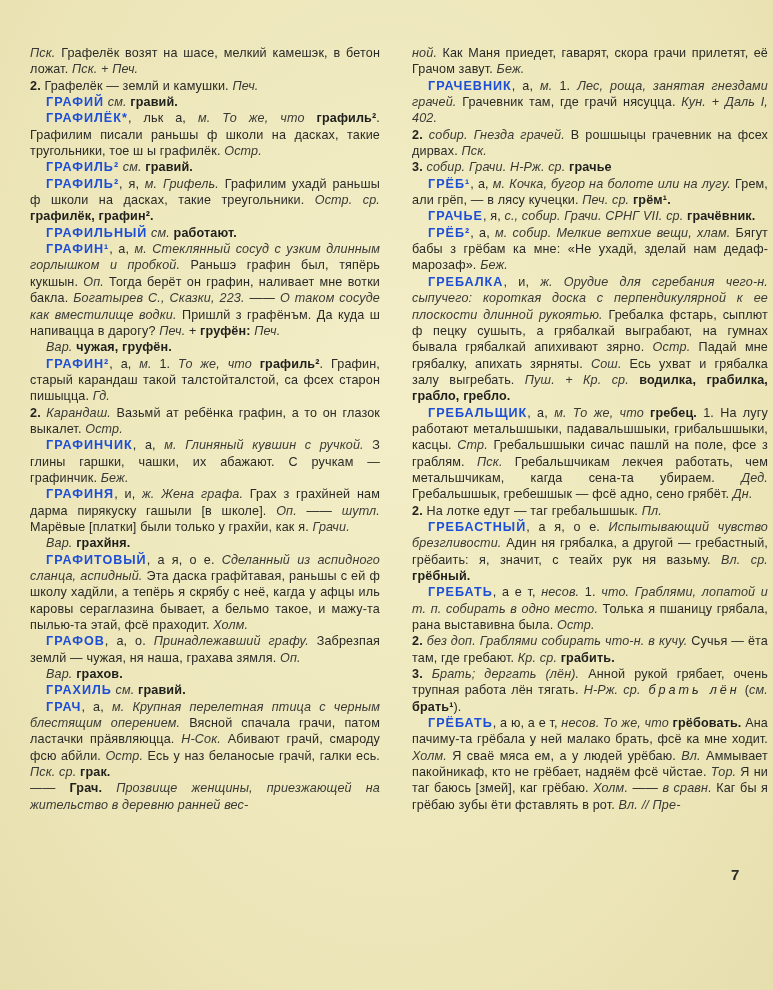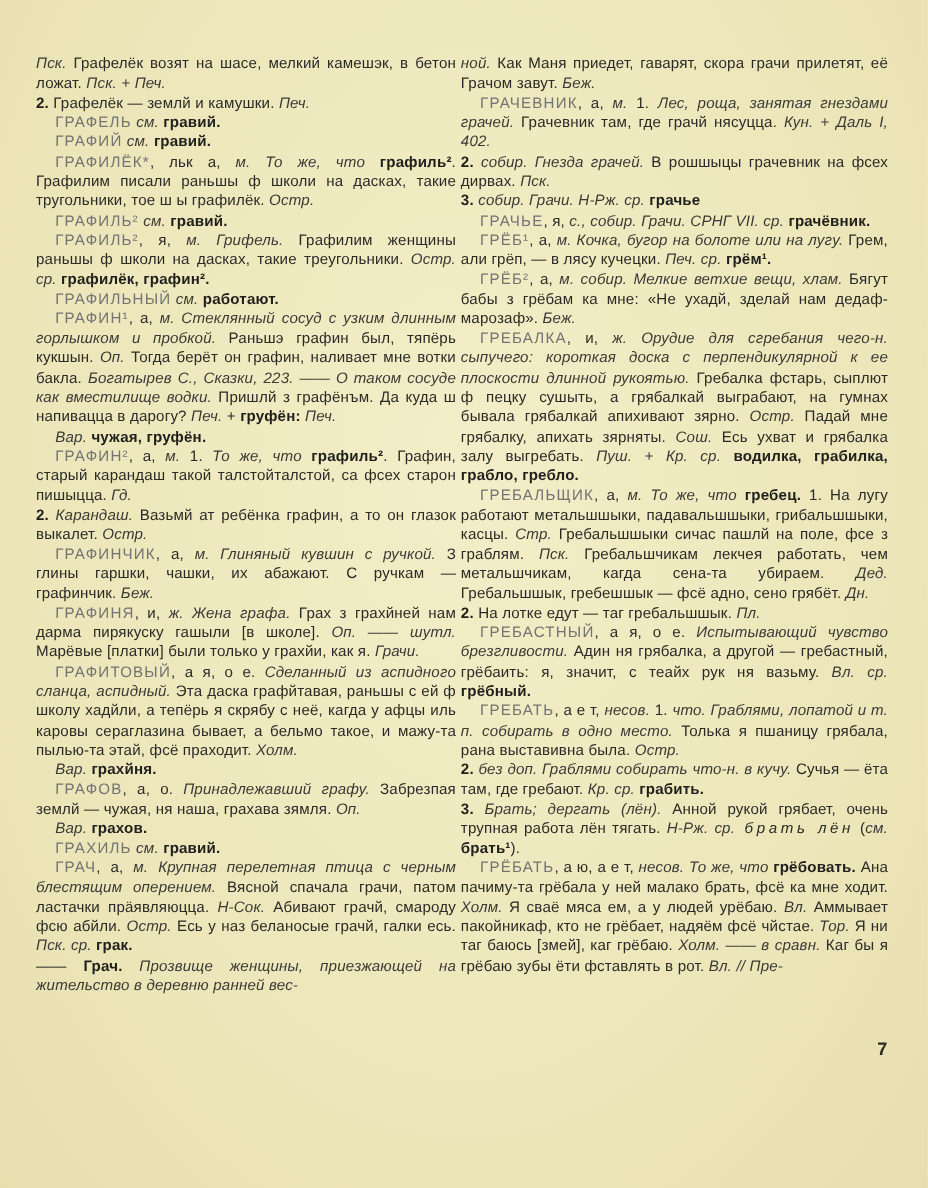--- a/index.html
+++ b/index.html
@@ -11,68 +11,67 @@
     color:#2a2a26;
   }
   .page { position:relative; width:773px; height:803px; }
   .col {
     position:absolute; top:45px;
     font-size:12.6px; line-height:16.35px;
     text-align:justify;
     letter-spacing:0.15px;
   }
   .col.left { left:30px; width:350px; }
-  .col.right { left:384px; width:356px; }
+  .col.right { left:412px; width:356px; }
   .p { margin:0; text-indent:0; }
   .p.entry { text-indent:16px; }
   .p.cont { text-indent:0; }
   .p.sub { text-indent:16px; }
-  .hw { font-weight:normal; letter-spacing:1px; color:#737373; }
+  .hw { font-weight:bold; letter-spacing:1px; color:#1d4ed8; }
   .it { font-style:italic; color:#3a3a35; }
   .b { font-weight:bold; color:#1f1f1c; }
   .sp { letter-spacing:3px;font-style:italic; }
   .pagenum {
     position:absolute; left:731px; top:866px;
     font-size:15px; font-weight:bold; color:#2a2a26;
   }
 </style>
 </head>
 <body>
 
 <div class="page">
   <div class="col left" id="col-left">
       <p class="p cont"><span class="it">Пск.</span><span> Графелёк возят на шасе, мелкий камешэк, в бетон ложат. </span><span class="it">Пск. + Печ.</span></p>
       <p class="p cont"><span class="b">2. </span><span>Графелёк — землй и камушки. </span><span class="it">Печ.</span></p>
-      <p class="p entry"><span class="hw">ГРАФЕЛЬ</span><span> </span><span class="it">см.</span><span class="b"> гравий.</span></p>
       <p class="p entry"><span class="hw">ГРАФИЙ</span><span> </span><span class="it">см.</span><span class="b"> гравий.</span></p>
       <p class="p entry"><span class="hw">ГРАФИЛЁК*</span><span>, льк а, </span><span class="it">м. То же, что</span><span class="b"> графиль²</span><span>. Графилим писали раньшы ф школи на дасках, такие тругольники, тое ш ы графилёк. </span><span class="it">Остр.</span></p>
       <p class="p entry"><span class="hw">ГРАФИЛЬ²</span><span> </span><span class="it">см.</span><span class="b"> гравий.</span></p>
-      <p class="p entry"><span class="hw">ГРАФИЛЬ²</span><span>, я, </span><span class="it">м. Грифель.</span><span> Графилим женщины раньшы ф школи на дасках, такие треугольники. </span><span class="it">Остр. ср.</span><span class="b"> графилёк, графин².</span></p>
+      <p class="p entry"><span class="hw">ГРАФИЛЬ²</span><span>, я, </span><span class="it">м. Грифель.</span><span> Графилим ухадй раньшы ф школи на дасках, такие треугольники. </span><span class="it">Остр. ср.</span><span class="b"> графилёк, графин².</span></p>
       <p class="p entry"><span class="hw">ГРАФИЛЬНЫЙ</span><span>  </span><span class="it">см.</span><span class="b">  работают.</span></p>
       <p class="p entry"><span class="hw">ГРАФИН¹</span><span>, а, </span><span class="it">м. Стеклянный сосуд с узким длинным горлышком и пробкой.</span><span> Раньшэ графин был, тяпёрь кукшын. </span><span class="it">Оп.</span><span> Тогда берёт он графин, наливает мне вотки бакла. </span><span class="it">Богатырев С., Сказки, 223. —— О таком сосуде как вместилище водки.</span><span> Пришлй з графёнъм. Да куда ш напиваццa в дарогу? </span><span class="it">Печ.</span><span> + </span><span class="b">груфён: </span><span class="it">Печ.</span></p>
       <p class="p sub"><span class="it">Вар.</span><span class="b"> чужая, груфён.</span></p>
       <p class="p entry"><span class="hw">ГРАФИН²</span><span>, а, </span><span class="it">м.</span><span> 1. </span><span class="it">То же, что</span><span class="b"> графиль²</span><span>. Графин, старый карандаш такой талстойталстой, са фсех старон пишыцца. </span><span class="it">Гд.</span></p>
       <p class="p cont"><span class="b">2. </span><span class="it">Карандаш.</span><span> Вазьмй ат ребёнка графин, а то он глазок выкалет. </span><span class="it">Остр.</span></p>
       <p class="p entry"><span class="hw">ГРАФИНЧИК</span><span>, а, </span><span class="it">м. Глиняный кувшин с ручкой.</span><span> З глины гаршки, чашки, их абажают. С ручкам — графинчик. </span><span class="it">Беж.</span></p>
       <p class="p entry"><span class="hw">ГРАФИНЯ</span><span>, и, </span><span class="it">ж. Жена графа.</span><span> Грах з грахйней нам дарма пирякуску гашыли [в школе]. </span><span class="it">Оп. —— шутл.</span><span> Марёвые [платки] были только у грахйи, как я. </span><span class="it">Грачи.</span></p>
+      <p class="p sub"><span class="it">Вар.</span><span class="b"> грахйня.</span></p>
       <p class="p entry"><span class="hw">ГРАФИТОВЫЙ</span><span>, а я, о е. </span><span class="it">Сделанный из аспидного сланца, аспидный.</span><span> Эта даска графйтавая, раньшы с ей ф школу хадйли, а тепёрь я скрябу с неё, кагда у афцы иль каровы сераглазина бывает, а бельмо такое, и мажу-та пылью-та этай, фсё праходит. </span><span class="it">Холм.</span></p>
-      <p class="p sub"><span class="it">Вар.</span><span class="b"> грахйня.</span></p>
       <p class="p entry"><span class="hw">ГРАФОВ</span><span>, а, о. </span><span class="it">Принадлежавший графу.</span><span> Забрезпая землй — чужая, ня наша, грахава зямля. </span><span class="it">Оп.</span></p>
       <p class="p sub"><span class="it">Вар.</span><span class="b"> грахов.</span></p>
       <p class="p entry"><span class="hw">ГРАХИЛЬ</span><span> </span><span class="it">см.</span><span class="b"> гравий.</span></p>
       <p class="p entry"><span class="hw">ГРАЧ</span><span>, а, </span><span class="it">м. Крупная перелетная птица с черным блестящим оперением.</span><span> Вясной спачала грачи, патом ластачки прäявляюцца. </span><span class="it">Н-Сок.</span><span> Абивают грачй, смароду фсю абйли. </span><span class="it">Остр.</span><span> Есь у наз беланосые грачй, галки есь. </span><span class="it">Пск. ср.</span><span class="b"> грак.</span></p>
       <p class="p cont"><span>—— </span><span class="b">Грач. </span><span class="it">Прозвище женщины, приезжающей на жительство в деревню ранней вес-</span></p>
     </div>
   <div class="col right" id="col-right">
       <p class="p cont"><span class="it">ной.</span><span> Как Маня приедет, гаварят, скора грачи прилетят, её Грачом завут. </span><span class="it">Беж.</span></p>
       <p class="p entry"><span class="hw">ГРАЧЕВНИК</span><span>, а, </span><span class="it">м.</span><span> 1. </span><span class="it">Лес, роща, занятая гнездами грачей.</span><span> Грачевник там, где грачй нясуцца. </span><span class="it">Кун. + Даль I, 402.</span></p>
       <p class="p cont"><span class="b">2. </span><span class="it">собир. Гнезда грачей.</span><span> В рошшыцы грачевник на фсех дирвах. </span><span class="it">Пск.</span></p>
       <p class="p cont"><span class="b">3. </span><span class="it">собир. Грачи. Н-Рж. ср.</span><span class="b"> грачье</span></p>
+      <p class="p entry"><span class="hw">ГРЁБ¹</span><span>, а, </span><span class="it">м. Кочка, бугор на болоте или на лугу.</span><span> Грем, али грёп, — в лясу кучецки. </span><span class="it">Печ. ср.</span><span class="b"> грём¹.</span></p>
       <p class="p entry"><span class="hw">ГРАЧЬЕ</span><span>, я, </span><span class="it">с., собир. Грачи. СРНГ VII. ср.</span><span class="b"> грачёвник.</span></p>
-      <p class="p entry"><span class="hw">ГРЁБ¹</span><span>, а, </span><span class="it">м. Кочка, бугор на болоте или на лугу.</span><span> Грем, али грёп, — в лясу кучецки. </span><span class="it">Печ. ср.</span><span class="b"> грём¹.</span></p>
       <p class="p entry"><span class="hw">ГРЁБ²</span><span>, а, </span><span class="it">м. собир. Мелкие ветхие вещи, хлам.</span><span> Бягут бабы з грёбам ка мне: «Не ухадй, зделай нам дедаф-марозаф». </span><span class="it">Беж.</span></p>
       <p class="p entry"><span class="hw">ГРЕБАЛКА</span><span>, и, </span><span class="it">ж. Орудие для сгребания чего-н. сыпучего: короткая доска с перпендикулярной к ее плоскости длинной рукоятью.</span><span> Гребалка фстарь, сыплют ф пецку сушыть, а грябалкай выграбают, на гумнах бывала грябалкай апихивают зярно. </span><span class="it">Остр.</span><span> Падай мне грябалку, апихать зярняты. </span><span class="it">Сош.</span><span> Есь ухват и грябалка залу выгребать. </span><span class="it">Пуш. + Кр. ср.</span><span class="b"> водилка, грабилка, грабло, гребло.</span></p>
       <p class="p entry"><span class="hw">ГРЕБАЛЬЩИК</span><span>, а, </span><span class="it">м. То же, что</span><span class="b"> гребец.</span><span> 1. На лугу работают метальшшыки, падавальшшыки, грибальшшыки, касцы. </span><span class="it">Стр.</span><span> Гребальшшыки сичас пашлй на поле, фсе з граблям. </span><span class="it">Пск.</span><span> Гребальшчикам лекчея работать, чем метальшчикам, кагда сена-та убираем. </span><span class="it">Дед.</span><span> Гребальшшык, гребешшык — фсё адно, сено грябёт. </span><span class="it">Дн.</span></p>
       <p class="p cont"><span class="b">2. </span><span>На лотке едут — таг гребальшшык. </span><span class="it">Пл.</span></p>
       <p class="p entry"><span class="hw">ГРЕБАСТНЫЙ</span><span>, а я, о е. </span><span class="it">Испытывающий чувство брезгливости.</span><span> Адин ня грябалка, а другой — гребастный, грёбаить: я, значит, с теайх рук ня вазьму. </span><span class="it">Вл. ср.</span><span class="b"> грёбный.</span></p>
       <p class="p entry"><span class="hw">ГРЕБАТЬ</span><span>, а е т, </span><span class="it">несов.</span><span> 1. </span><span class="it">что. Граблями, лопатой и т. п. собирать в одно место.</span><span> Толька я пшаницу грябала, рана выставивна была. </span><span class="it">Остр.</span></p>
       <p class="p cont"><span class="b">2. </span><span class="it">без доп. Граблями собирать что-н. в кучу.</span><span> Сучья — ёта там, где гребают. </span><span class="it">Кр. ср.</span><span class="b"> грабить.</span></p>
       <p class="p cont"><span class="b">3. </span><span class="it">Брать; дергать (лён).</span><span> Анной рукой грябает, очень трупная работа лён тягать. </span><span class="it">Н-Рж. ср.</span><span class="sp"> брать лён</span><span> (</span><span class="it">см.</span><span class="b"> брать¹</span><span>).</span></p>
       <p class="p entry"><span class="hw">ГРЁБАТЬ</span><span>, а ю, а е т, </span><span class="it">несов. То же, что</span><span class="b"> грёбовать.</span><span> Ана пачиму-та грёбала у ней малако брать, фсё ка мне ходит. </span><span class="it">Холм.</span><span> Я сваё мяса ем, а у людей урёбаю. </span><span class="it">Вл.</span><span> Аммывает пакойникаф, кто не грёбает, надяём фсё чйстае. </span><span class="it">Тор.</span><span> Я ни таг баюсь [змей], каг грёбаю. </span><span class="it">Холм. —— в сравн.</span><span> Каг бы я грёбаю зубы ёти фставлять в рот. </span><span class="it">Вл. // Пре-</span></p>
     </div>

